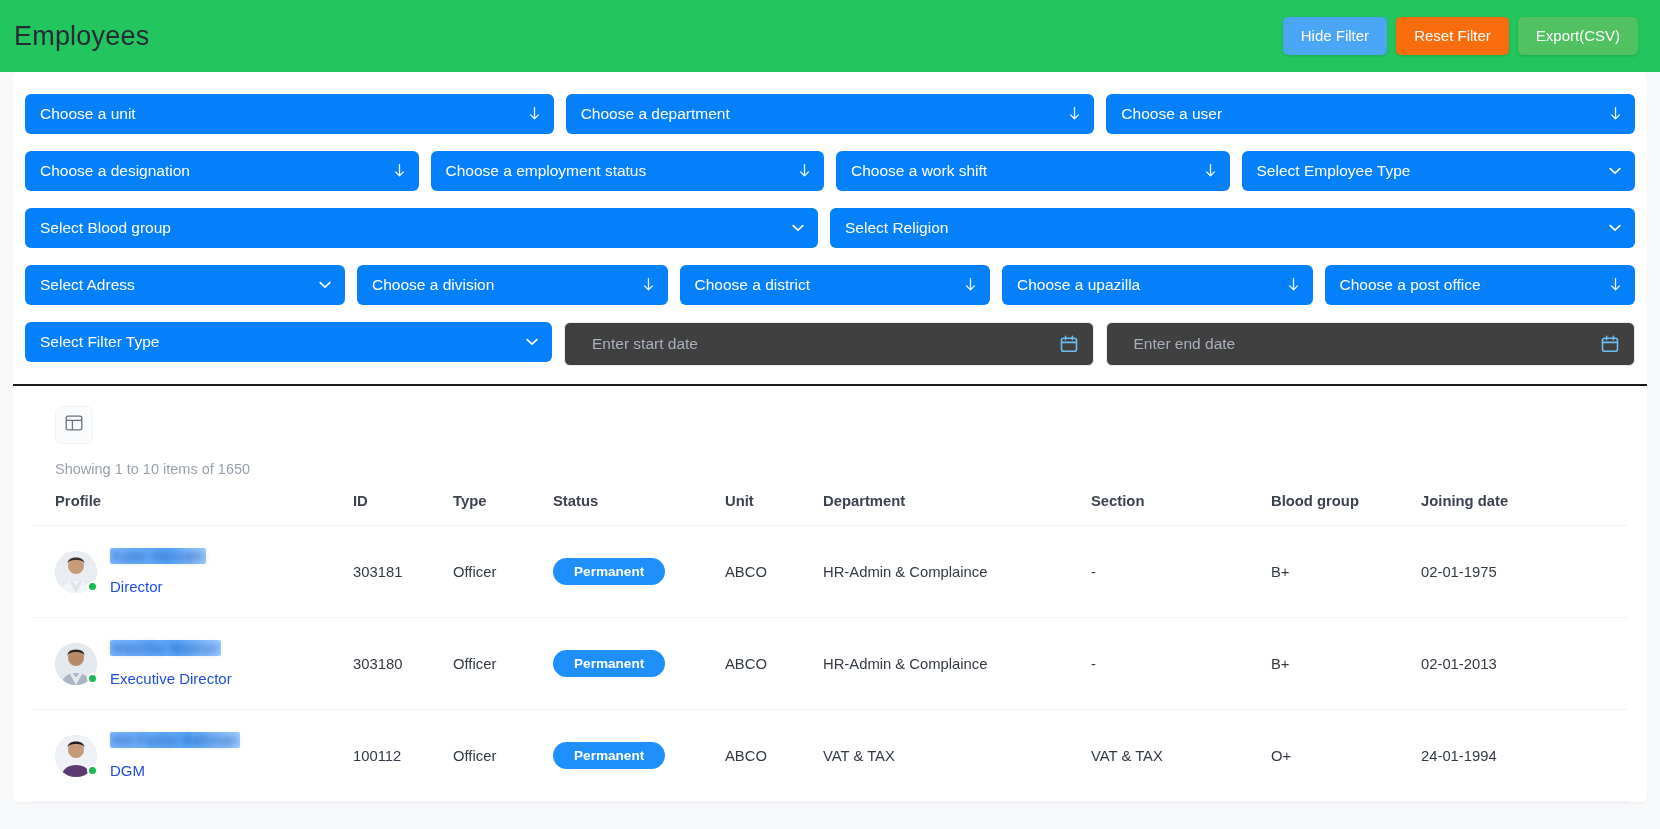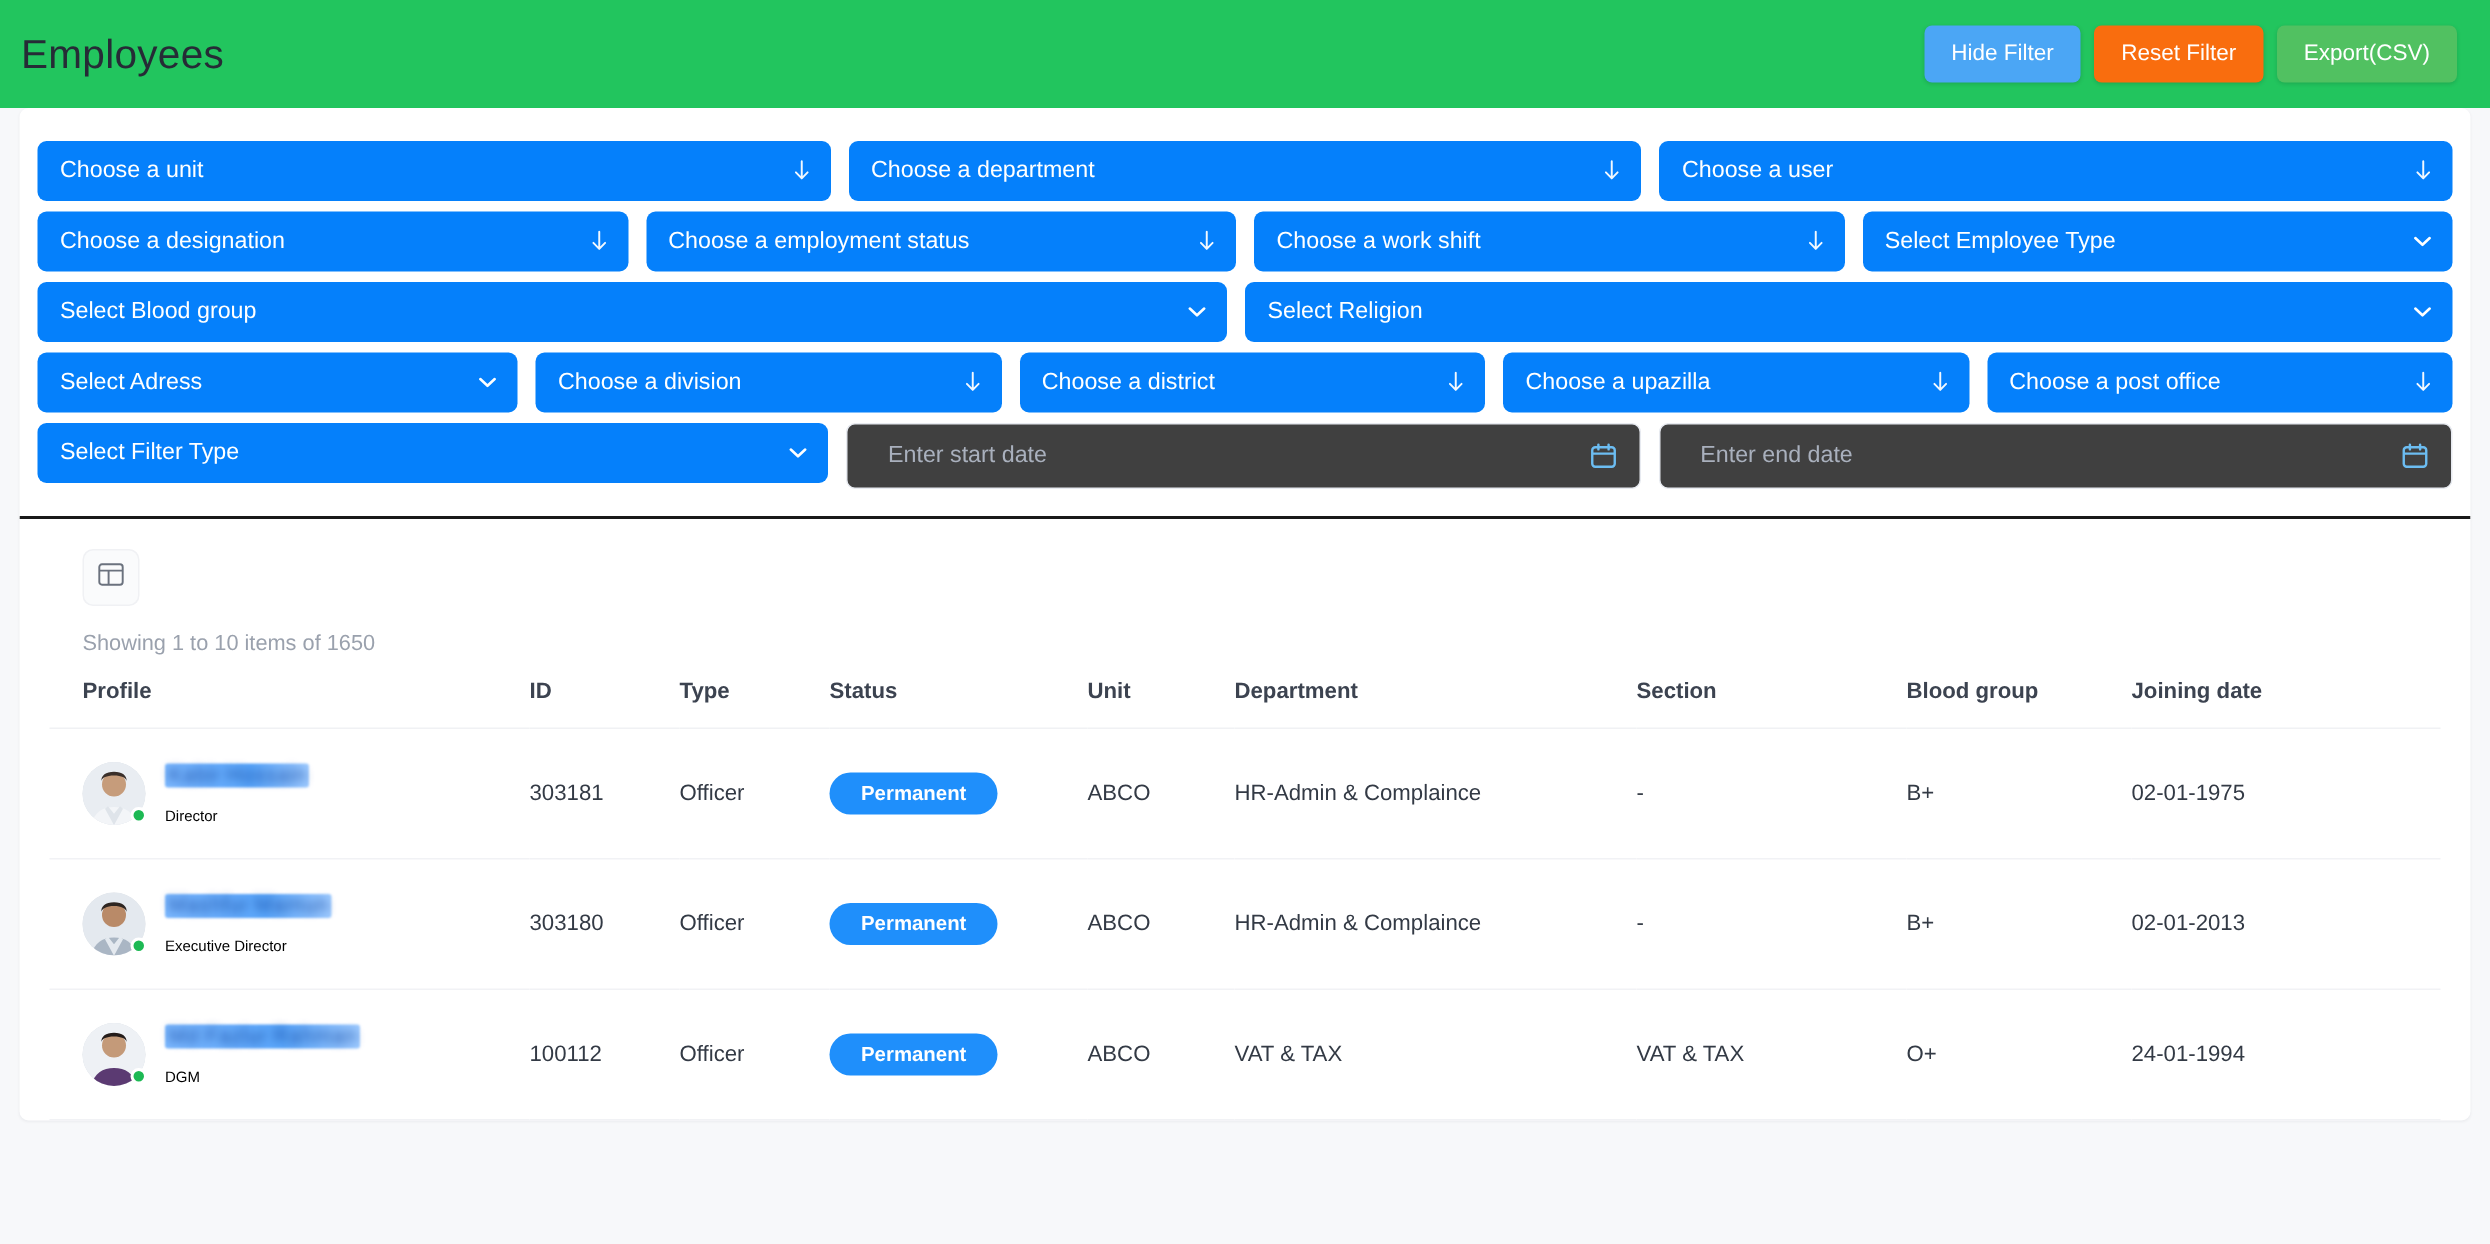--- a/index.html
+++ b/index.html
@@ -52,21 +52,21 @@
     margin: 0 13px;
     background: #ffffff;
     border-radius: 6px 6px 0 0;
     padding: 22px 12px 18px 12px;
     box-shadow: 0 1px 2px rgba(16,24,40,.05);
     border-bottom: 2px solid #1a1a1a;
   }
   .filter-row {
     display: flex;
     gap: 12px;
-    margin-bottom: 7px;
+    margin-bottom: 17px;
   }
   .filter-row:last-child { margin-bottom: 0; }
 
   .ctrl {
     position: relative;
     height: 40px;
     border-radius: 6px;
     background: #0580fb;
     color: #ffffff;
     display: flex;
@@ -203,21 +203,21 @@
     
     background: linear-gradient(90deg,#7db9ff,#5aa7fb 60%,#9fcbff);
     color: transparent;
     text-shadow: 0 0 6px rgba(20,70,160,.85);
     filter: blur(0.6px);
     border-radius: 2px;
     align-self: flex-start;
     padding: 0 2px;
     white-space: nowrap;
   }
-  .emp-role { font-size: 10px; color: #000000; white-space: nowrap; }
+  .emp-role { font-size: 15px; color: #1d4ed8; white-space: nowrap; }
 
   .badge {
     display: inline-block;
     background: #1f8ffb;
     color: #fff;
     font-size: 13.6px;
     font-weight: 600;
     border-radius: 18px;
     padding: 7px 21px;
     line-height: 1;

